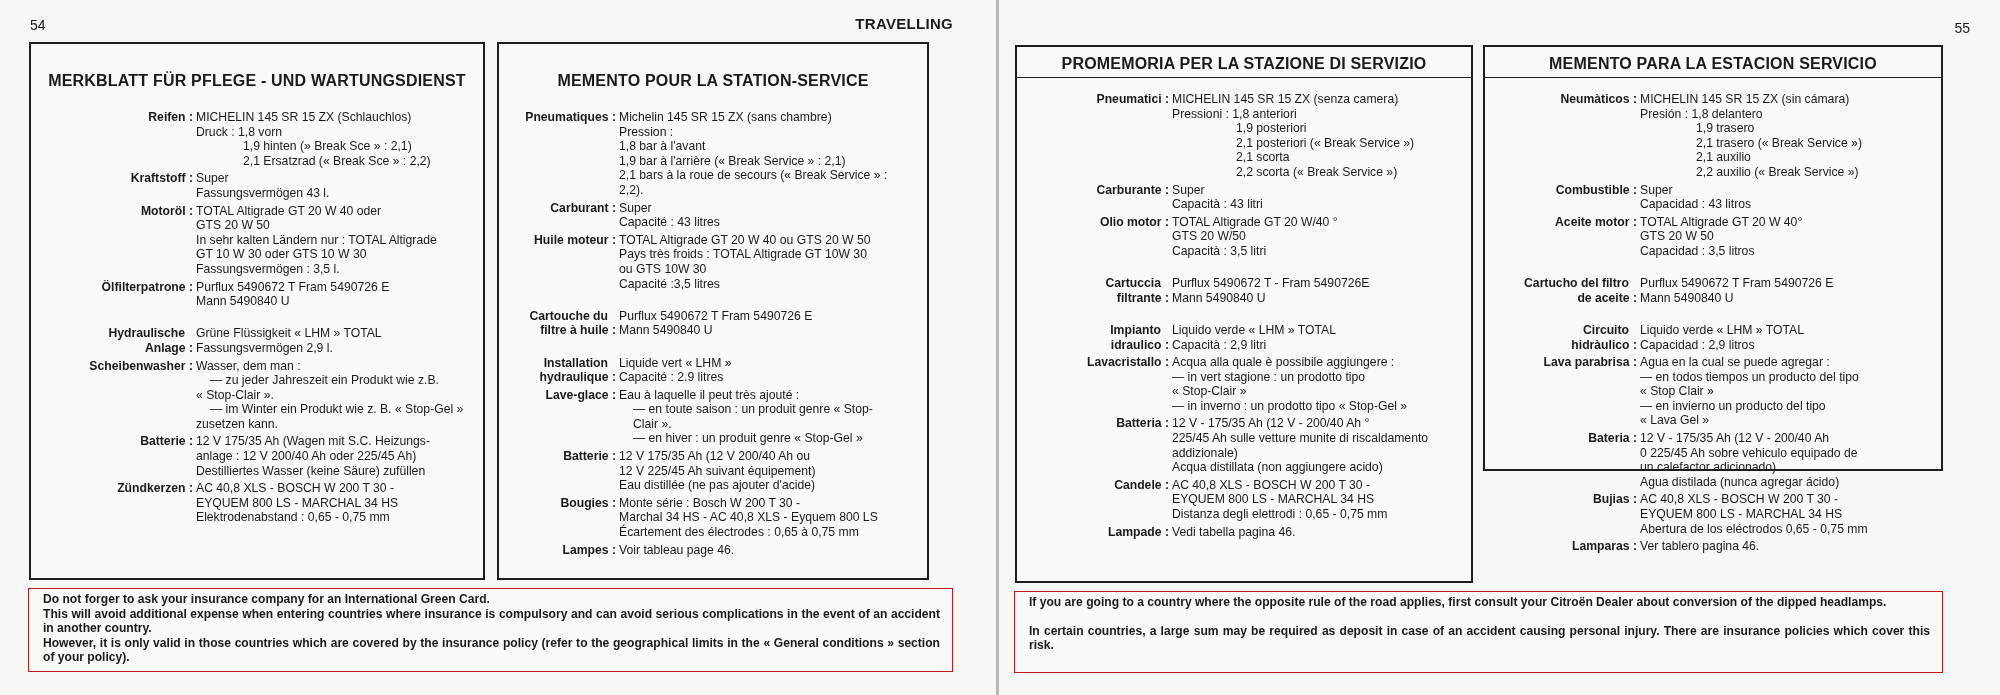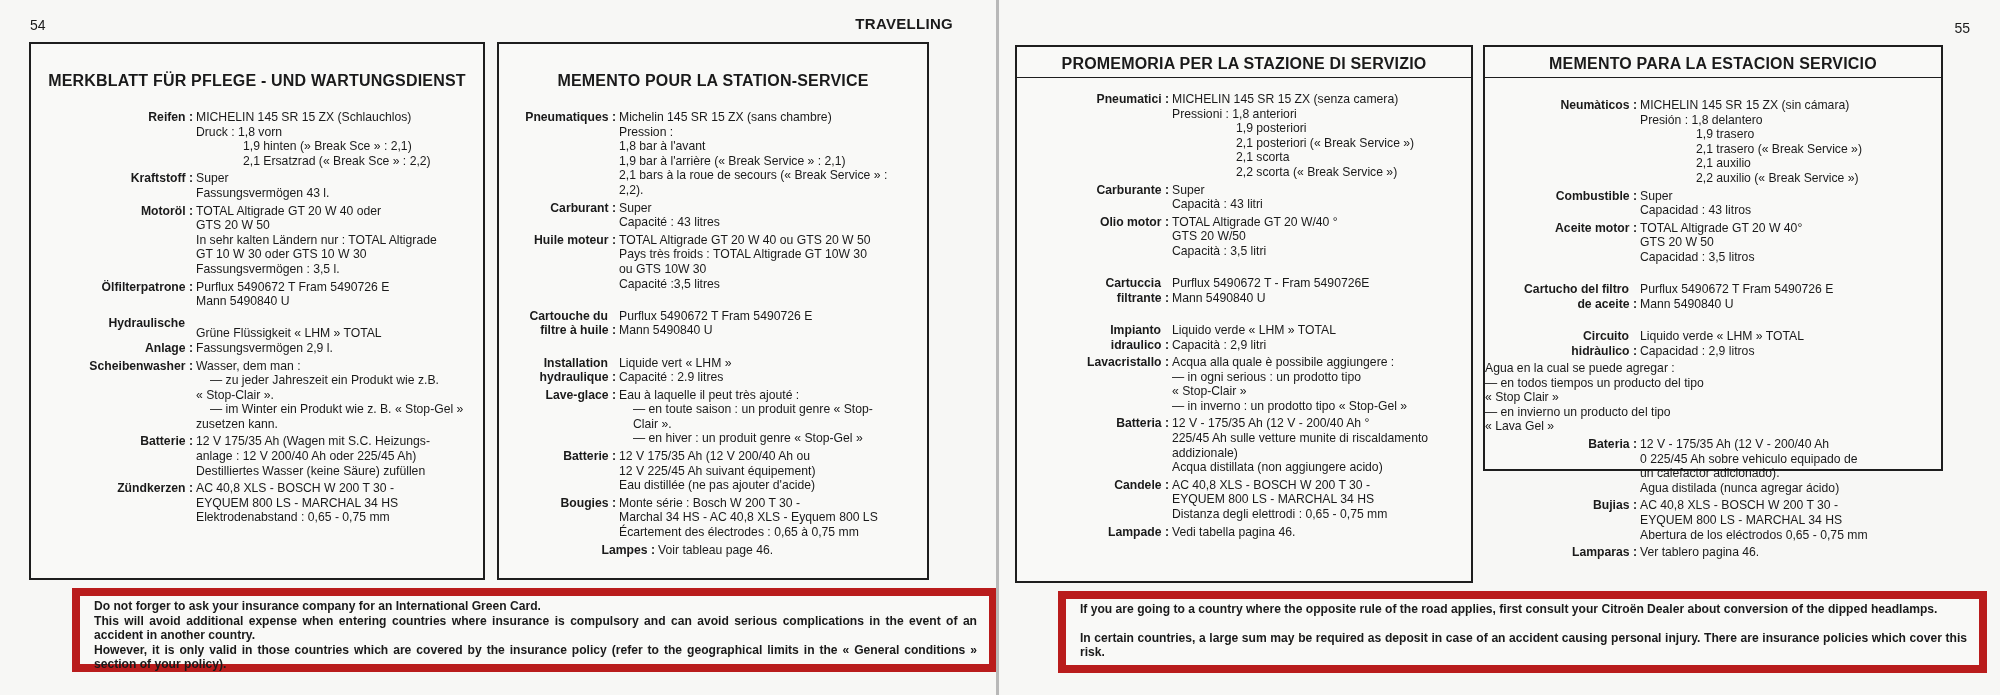--- a/index.html
+++ b/index.html
@@ -21,21 +21,21 @@
 
   .entries { font-size: 12.2px; line-height: 14.6px; }
   .entry { display: flex; margin-bottom: 3px; }
   .entry .label { font-weight: bold; text-align: right; flex: 0 0 auto; padding-right: 3px; white-space: pre-line; }
   .entry .label.twoline { display: flex; flex-direction: column; justify-content: flex-end; }
   .entry .value { flex: 1 1 auto; white-space: pre-line; text-align: justify; }
   .entry .value .line { display: block; }
   .indent2 { padding-left: 65px; }
   .hang { padding-left: 14px; }
 
-  .note-box { position: absolute; border: 8px solid #b91c1c; background: #f9f9f7; padding: 3px 12px 4px 14px; font-weight: bold; font-size: 12.1px; line-height: 14.5px; text-align: justify; margin-left: 44px; }
+  .note-box { position: absolute; border: 1px solid #b91c1c; background: #f9f9f7; padding: 3px 12px 4px 14px; font-weight: bold; font-size: 12.1px; line-height: 14.5px; text-align: justify; }
   .note-box p { margin: 0; }
   .note-box p.gap { margin-top: 14px; }
 </style>
 </head>
 <body>
 
 <div class="page page-left">
   <span class="page-num" style="left:30px;">54</span>
   <span class="running-head" style="right:45px;">TRAVELLING</span>
 
@@ -52,21 +52,21 @@
         </div>
         <div class="entry">
           <div class="label" style="width: 165px;">Motoröl :</div>
           <div class="value"><span class="line">TOTAL Altigrade GT 20 W 40 oder</span><span class="line">GTS 20 W 50</span><span class="line">In sehr kalten Ländern nur : TOTAL Altigrade</span><span class="line">GT 10 W 30 oder GTS 10 W 30</span><span class="line">Fassungsvermögen : 3,5 l.</span></div>
         </div>
         <div class="entry">
           <div class="label" style="width: 165px;">Ölfilterpatrone :</div>
           <div class="value"><span class="line">Purflux 5490672 T Fram 5490726 E</span><span class="line">Mann 5490840 U</span></div>
         </div>
         <div class="entry">
-          <div class="label twoline" style="width: 165px; gap: 10px;"><span style="padding-right: 8px;">Hydraulische</span><span>Anlage :</span></div>
+          <div class="label twoline" style="width: 165px;"><span style="padding-right: 8px;">Hydraulische</span><span>Anlage :</span></div>
           <div class="value"><span class="line">&nbsp;</span><span class="line">Grüne Flüssigkeit « LHM » TOTAL</span><span class="line">Fassungsvermögen 2,9 l.</span></div>
         </div>
         <div class="entry">
           <div class="label" style="width: 165px;">Scheibenwasher :</div>
           <div class="value"><span class="line">Wasser, dem man :</span><span class="line hang">— zu jeder Jahreszeit ein Produkt wie z.B.</span><span class="line">« Stop-Clair ».</span><span class="line hang">— im Winter ein Produkt wie z. B. « Stop-Gel »</span><span class="line">zusetzen kann.</span></div>
         </div>
         <div class="entry">
           <div class="label" style="width: 165px;">Batterie :</div>
           <div class="value"><span class="line">12 V 175/35 Ah (Wagen mit S.C. Heizungs-</span><span class="line">anlage : 12 V 200/40 Ah oder 225/45 Ah)</span><span class="line">Destilliertes Wasser (keine Säure) zufüllen</span></div>
         </div>
@@ -106,21 +106,21 @@
         </div>
         <div class="entry">
           <div class="label" style="width: 120px;">Batterie :</div>
           <div class="value"><span class="line">12 V 175/35 Ah (12 V 200/40 Ah ou</span><span class="line">12 V 225/45 Ah suivant équipement)</span><span class="line">Eau distillée (ne pas ajouter d'acide)</span></div>
         </div>
         <div class="entry">
           <div class="label" style="width: 120px;">Bougies :</div>
           <div class="value"><span class="line">Monte série : Bosch W 200 T 30 -</span><span class="line">Marchal 34 HS - AC 40,8 XLS - Eyquem 800 LS</span><span class="line">Écartement des électrodes : 0,65 à 0,75 mm</span></div>
         </div>
         <div class="entry">
-          <div class="label" style="width: 120px; margin-left: 39px;">Lampes :</div>
+          <div class="label" style="width: 120px;">Lampes :</div>
           <div class="value"><span class="line">Voir tableau page 46.</span></div>
         </div>
       </div>
   </div>
 
   <div class="note-box" style="left:28px; top:588px; width:925px; height:84px;">
     <p>Do not forger to ask your insurance company for an International Green Card.</p>
     <p>This will avoid additional expense when entering countries where insurance is compulsory and can avoid serious complications in the event of an accident in another country.</p>
     <p>However, it is only valid in those countries which are covered by the insurance policy (refer to the geographical limits in the « General conditions » section of your policy).</p>
   </div>
@@ -149,40 +149,40 @@
         <div class="entry">
           <div class="label twoline" style="width: 155px;"><span style="padding-right: 8px;">Cartuccia</span><span>filtrante :</span></div>
           <div class="value"><span class="line">&nbsp;</span><span class="line">Purflux 5490672 T - Fram 5490726E</span><span class="line">Mann 5490840 U</span></div>
         </div>
         <div class="entry">
           <div class="label twoline" style="width: 155px;"><span style="padding-right: 8px;">Impianto</span><span>idraulico :</span></div>
           <div class="value"><span class="line">&nbsp;</span><span class="line">Liquido verde « LHM » TOTAL</span><span class="line">Capacità : 2,9 litri</span></div>
         </div>
         <div class="entry">
           <div class="label" style="width: 155px;">Lavacristallo :</div>
-          <div class="value"><span class="line">Acqua alla quale è possibile aggiungere :</span><span class="line">— in ogni serious : un prodotto tipo</span><span class="line">« Stop-Clair »</span><span class="line">— in inverno : un prodotto tipo « Stop-Gel »</span></div>
+          <div class="value"><span class="line">Acqua alla quale è possibile aggiungere :</span><span class="line">— in vert stagione : un prodotto tipo</span><span class="line">« Stop-Clair »</span><span class="line">— in inverno : un prodotto tipo « Stop-Gel »</span></div>
         </div>
         <div class="entry">
           <div class="label" style="width: 155px; padding-left: 48px;">Batteria :</div>
           <div class="value"><span class="line">12 V - 175/35 Ah (12 V - 200/40 Ah °</span><span class="line">225/45 Ah sulle vetture munite di riscaldamento</span><span class="line">addizionale)</span><span class="line">Acqua distillata (non aggiungere acido)</span></div>
         </div>
         <div class="entry">
           <div class="label" style="width: 155px;">Candele :</div>
           <div class="value"><span class="line">AC 40,8 XLS - BOSCH W 200 T 30 -</span><span class="line">EYQUEM 800 LS - MARCHAL 34 HS</span><span class="line">Distanza degli elettrodi : 0,65 - 0,75 mm</span></div>
         </div>
         <div class="entry">
           <div class="label" style="width: 155px;">Lampade :</div>
           <div class="value"><span class="line">Vedi tabella pagina 46.</span></div>
         </div>
       </div>
   </div>
 
   <div class="box" style="left:483px; top:45px; width:460px; height:426px;">
     <div class="box-title ruled">MEMENTO PARA LA ESTACION SERVICIO</div>
-    <div class="entries" style="margin-top:20px; padding-right:10px;" id="es-entries">
+    <div class="entries" style="margin-top:14px; padding-right:10px;" id="es-entries">
         <div class="entry">
           <div class="label" style="width: 155px;">Neumàticos :</div>
           <div class="value"><span class="line">MICHELIN 145 SR 15 ZX (sin cámara)</span><span class="line">Presión : 1,8 delantero</span><span class="line indent2" style="padding-left: 56px;">1,9 trasero</span><span class="line indent2" style="padding-left: 56px;">2,1 trasero (« Break Service »)</span><span class="line indent2" style="padding-left: 56px;">2,1 auxilio</span><span class="line indent2" style="padding-left: 56px;">2,2 auxilio (« Break Service »)</span></div>
         </div>
         <div class="entry">
           <div class="label" style="width: 155px;">Combustible :</div>
           <div class="value"><span class="line">Super</span><span class="line">Capacidad : 43 litros</span></div>
         </div>
         <div class="entry">
           <div class="label" style="width: 155px;">Aceite motor :</div>
@@ -190,20 +190,21 @@
         </div>
         <div class="entry">
           <div class="label twoline" style="width: 155px;"><span style="padding-right: 8px;">Cartucho del filtro</span><span>de aceite :</span></div>
           <div class="value"><span class="line">&nbsp;</span><span class="line">Purflux 5490672        T Fram 5490726 E</span><span class="line">Mann 5490840 U</span></div>
         </div>
         <div class="entry">
           <div class="label twoline" style="width: 155px;"><span style="padding-right: 8px;">Circuito</span><span>hidràulico :</span></div>
           <div class="value"><span class="line">&nbsp;</span><span class="line">Liquido verde « LHM » TOTAL</span><span class="line">Capacidad : 2,9 litros</span></div>
         </div>
         <div class="entry">
+          <div class="label" style="width: 155px;">Lava parabrisa :</div>
           <div class="value"><span class="line">Agua en la cual se puede agregar :</span><span class="line">— en todos tiempos un producto del tipo</span><span class="line">« Stop Clair »</span><span class="line">— en invierno un producto del tipo</span><span class="line">« Lava Gel »</span></div>
         </div>
         <div class="entry">
           <div class="label" style="width: 155px;">Bateria :</div>
           <div class="value"><span class="line">12 V - 175/35 Ah (12 V - 200/40 Ah</span><span class="line">0 225/45 Ah sobre vehiculo equipado de</span><span class="line">un calefactor adicionado).</span><span class="line">Agua distilada (nunca agregar ácido)</span></div>
         </div>
         <div class="entry">
           <div class="label" style="width: 155px;">Bujias :</div>
           <div class="value"><span class="line">AC 40,8 XLS - BOSCH W 200 T 30 -</span><span class="line">EYQUEM 800 LS - MARCHAL 34 HS</span><span class="line">Abertura de los eléctrodos 0,65 - 0,75 mm</span></div>
         </div>

